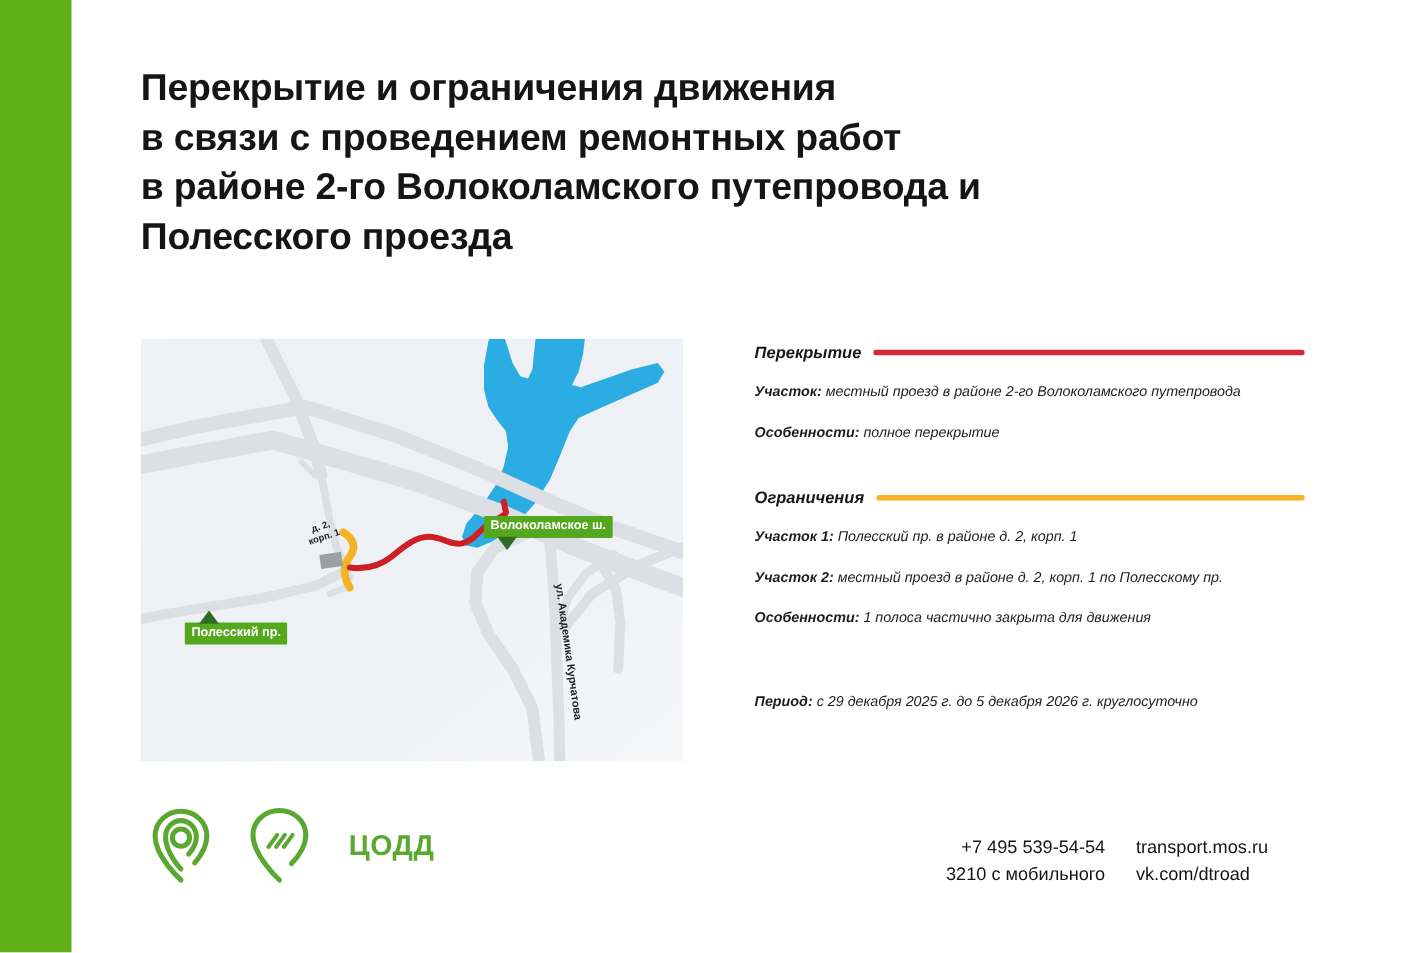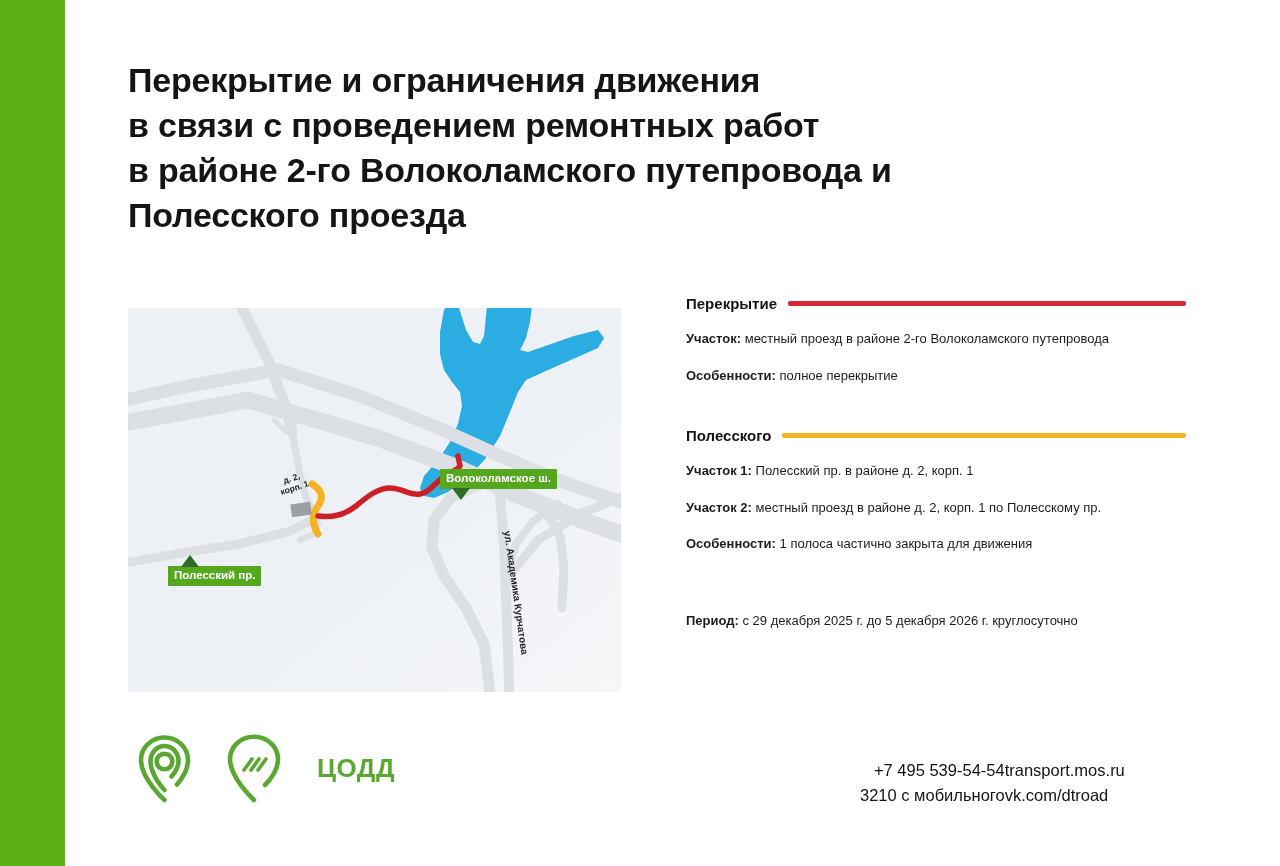--- a/index.html
+++ b/index.html
@@ -82,21 +82,21 @@
     font-size:10px;
     font-weight:bold;
     color:#232323;
     white-space:nowrap;
     transform:rotate(82deg);
     transform-origin:left top;
   }
 
   
   .info{
-    position:absolute;left:686px;top:295px;width:500px;
+    position:absolute;left:686px;top:312px;width:500px;font-style:italic;
   }
   .sec-head{
     display:flex;align-items:center;gap:11px;
   }
   .sec-head .h-txt{
     font-size:15px;font-weight:bold;color:#161616;white-space:nowrap;
   }
   .sec-head .h-rule{
     flex:1;height:5px;border-radius:2px;
   }
@@ -116,21 +116,21 @@
   .logo-wrap{
     position:absolute;left:131px;top:732px;
     display:flex;align-items:center;gap:24px;
   }
   .logo-text{
     font-size:26px;font-weight:bold;color:#5aa832;letter-spacing:0.5px;
     margin-left:6px;
   }
   .contacts{
     position:absolute;left:860px;top:758px;
-    display:flex;
+    display:flex;gap:28px;
     font-size:16.5px;line-height:25px;color:#141414;
   }
   .contacts .col-phone{text-align:right;}
   .contacts .col-web{text-align:left;}
 </style>
 </head>
 <body>
 
 <div id="page">
 
@@ -231,21 +231,21 @@
     </div>
 
     <div class="para">
       <b>Особенности:</b>
       <span>полное перекрытие</span>
     </div>
 
     <div class="sec-gap"></div>
 
     <div class="sec-head">
-      <span class="h-txt">Полесского</span>
+      <span class="h-txt">Ограничения</span>
       <span class="h-rule rule-amber"></span>
     </div>
 
     <div class="para">
       <b>Участок 1:</b>
       <span>Полесский пр. в районе д. 2, корп. 1</span>
     </div>
 
     <div class="para">
       <b>Участок 2:</b>

